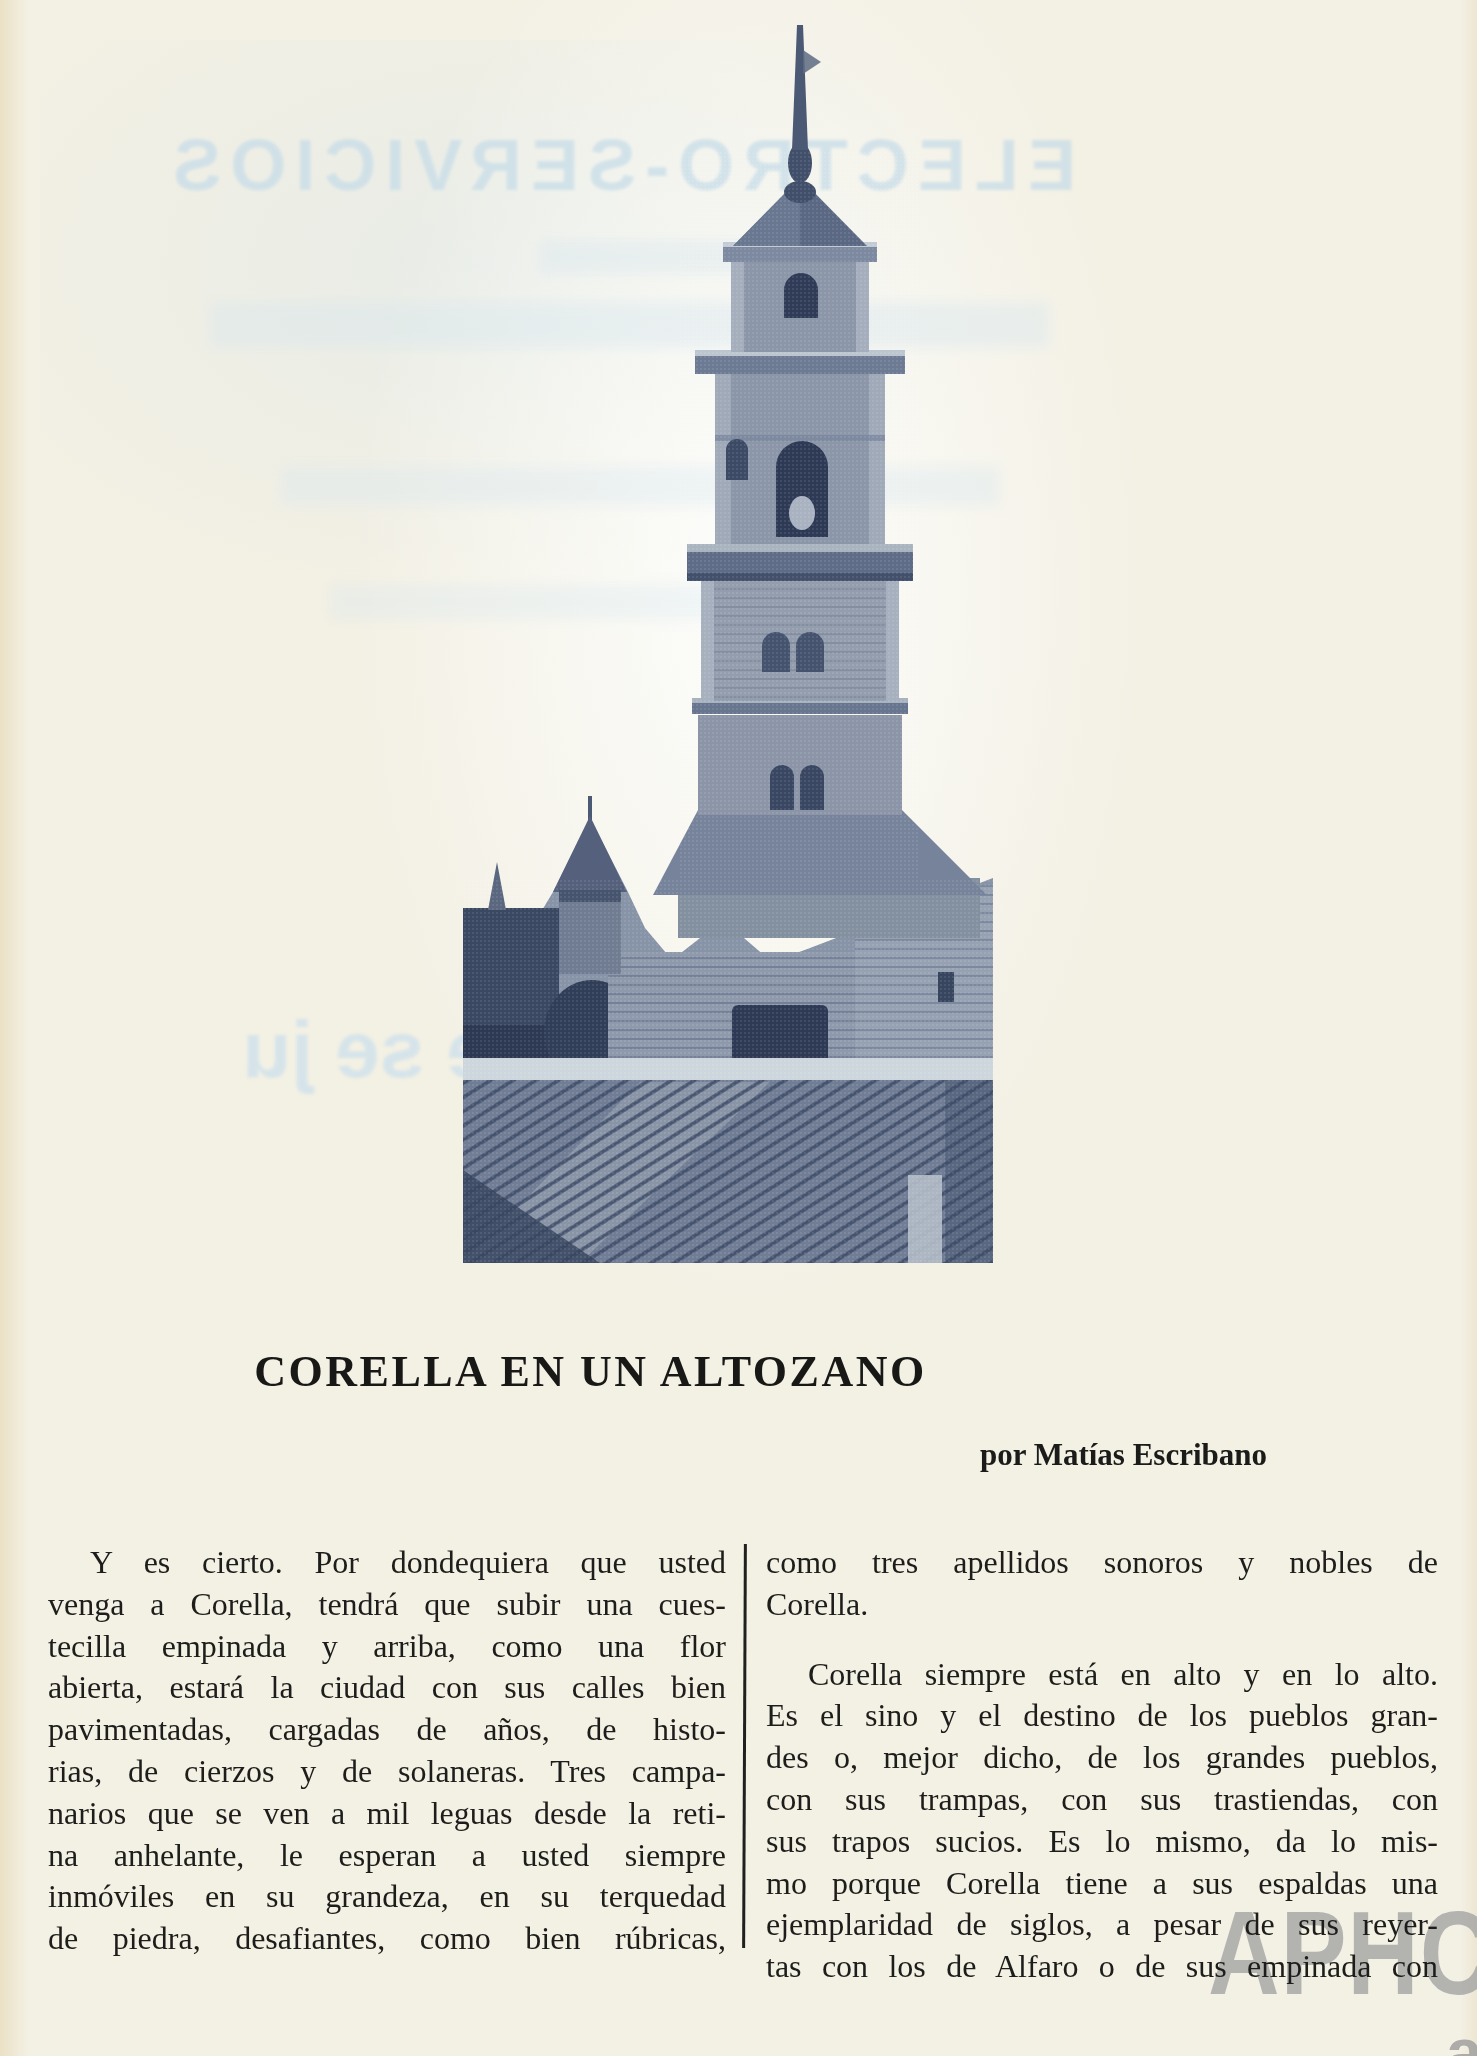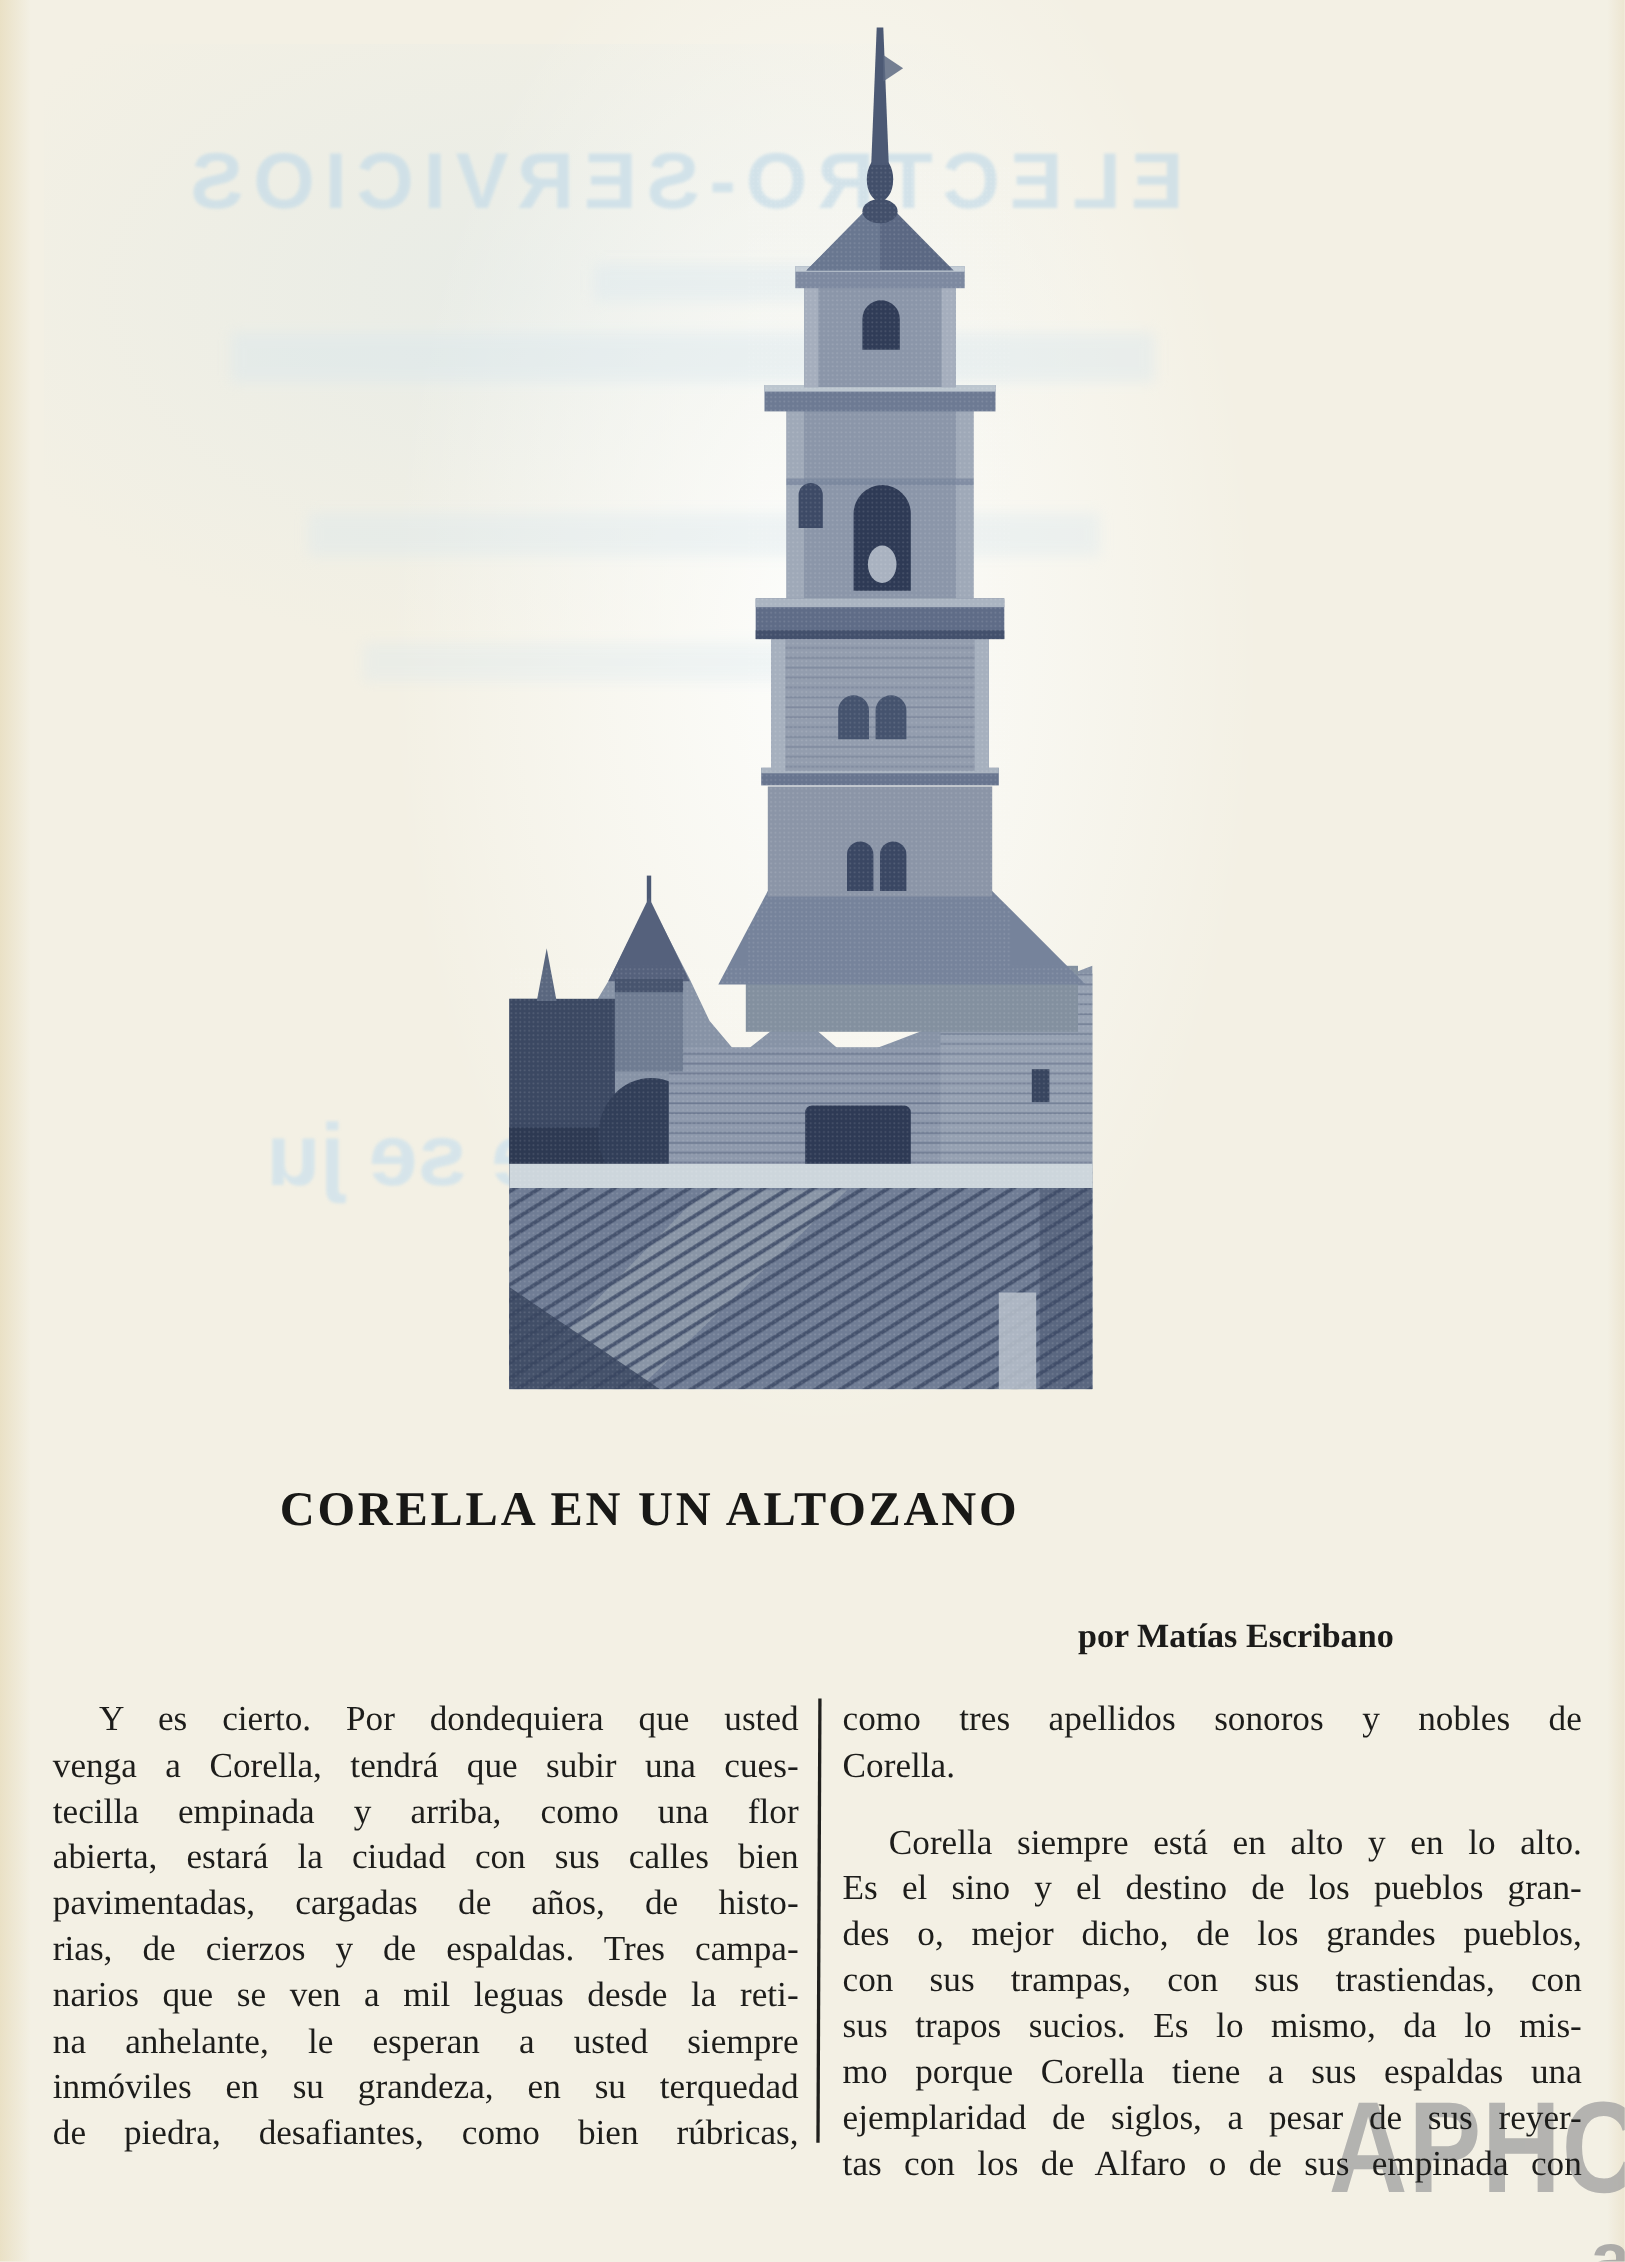--- a/index.html
+++ b/index.html
@@ -30,21 +30,21 @@
   .bar3{left:280px;top:466px;width:720px;height:40px;opacity:.36;}
   .bar4{left:330px;top:584px;width:560px;height:36px;opacity:.32;}
 
   
   .photo{position:absolute;left:440px;top:20px;width:570px;height:1243px;z-index:3;}
 
   
   .title{position:absolute;left:0;top:1346px;width:1181px;text-align:center;z-index:2;
     font-size:44px;font-weight:700;letter-spacing:2.5px;color:#181816;}
   .byline{position:absolute;left:0;top:1437px;width:1267px;text-align:right;z-index:2;
-    font-size:31px;font-weight:700;color:#1b1b19;margin-top:32px;}
+    font-size:31px;font-weight:700;color:#1b1b19;}
 
   
   .col{position:absolute;top:1542px;z-index:2;color:#1d1d1b;font-size:32px;}
   .col-left{left:48px;width:678px;}
   .col-right{left:766px;width:672px;}
   .jline{text-align:justify;text-align-last:justify;line-height:41.8px;height:41.8px;
     white-space:normal;}
   .indent{text-indent:42px;}
   .ragged{text-align-last:left;}
   .para2{margin-top:28px;}
@@ -164,21 +164,21 @@
   <div class="byline">por Matías Escribano</div>
 
   <div class="colrule"></div>
 
   <div class="col col-left">
       <div class="jline indent">Y es cierto. Por dondequiera que usted</div>
       <div class="jline">venga a Corella, tendrá que subir una cues-</div>
       <div class="jline">tecilla empinada y arriba, como una flor</div>
       <div class="jline">abierta, estará la ciudad con sus calles bien</div>
       <div class="jline">pavimentadas, cargadas de años, de histo-</div>
-      <div class="jline">rias, de cierzos y de espaldas. Tres campa-</div>
+      <div class="jline">rias, de cierzos y de solaneras. Tres campa-</div>
       <div class="jline">narios que se ven a mil leguas desde la reti-</div>
       <div class="jline">na anhelante, le esperan a usted siempre</div>
       <div class="jline">inmóviles en su grandeza, en su terquedad</div>
       <div class="jline">de piedra, desafiantes, como bien rúbricas,</div>
     </div>
 
   <div class="col col-right">
     <div>
         <div class="jline">como tres apellidos sonoros y nobles de</div>
         <div class="jline ragged">Corella.</div>

